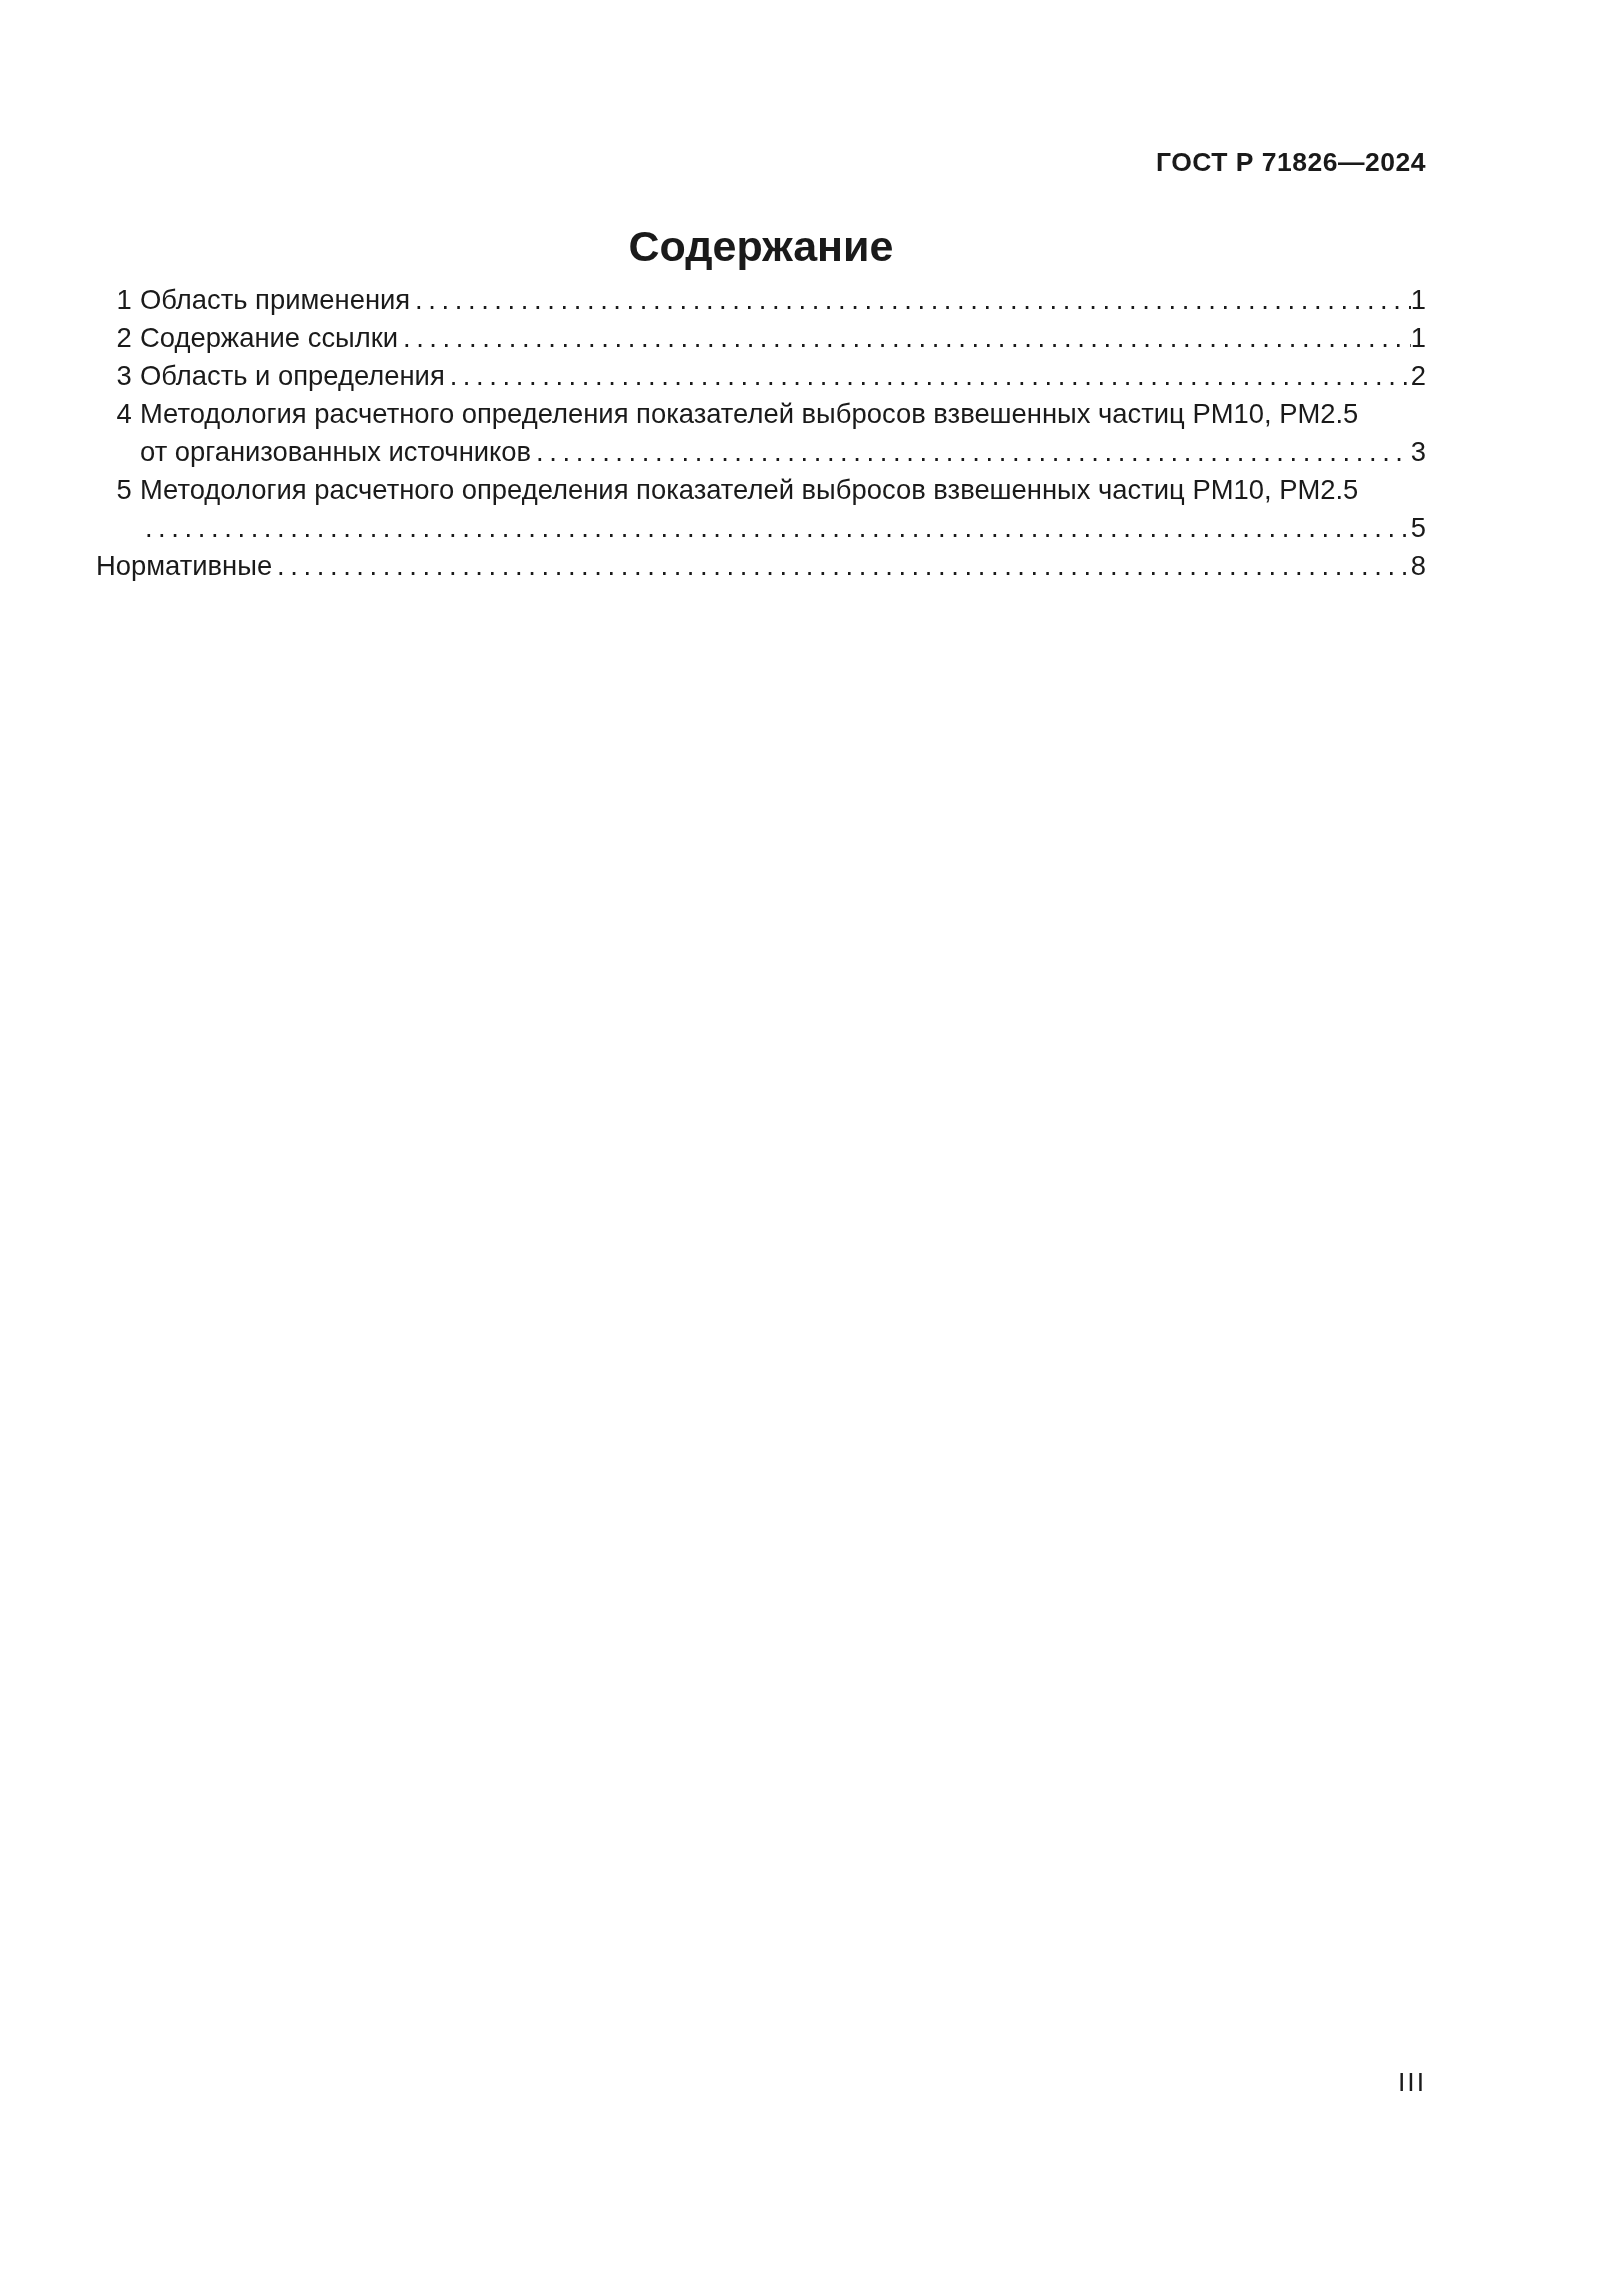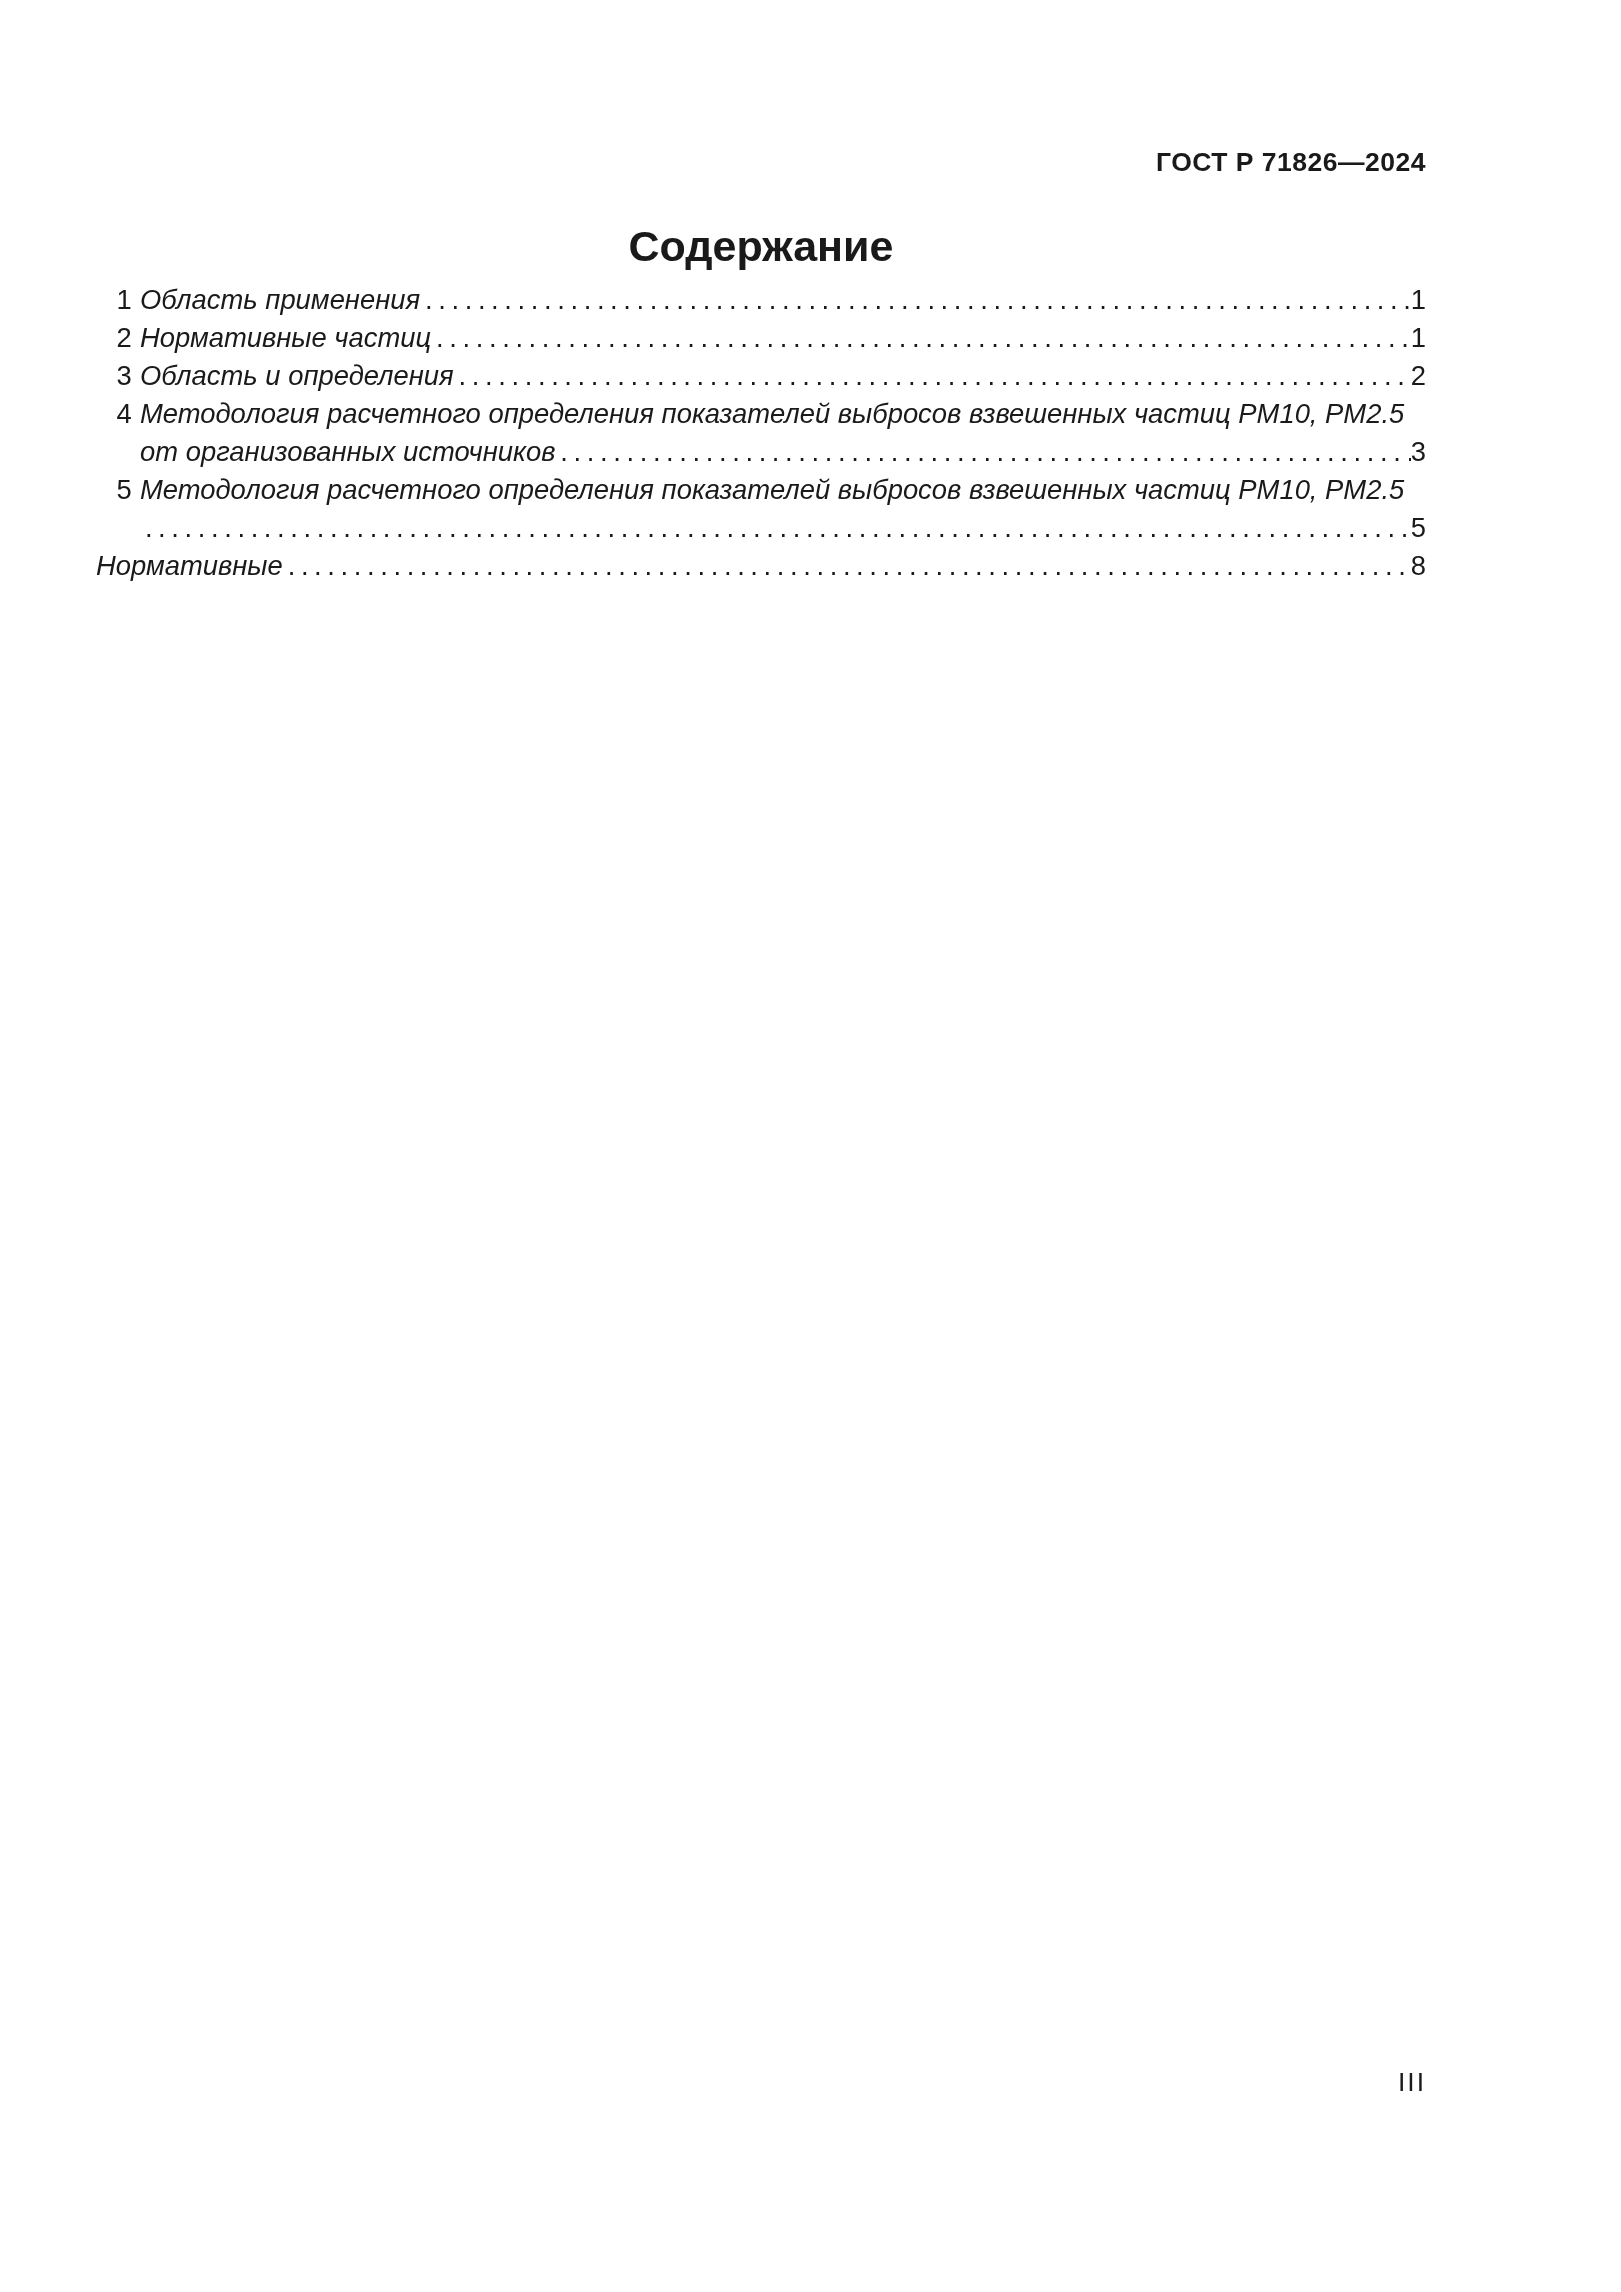--- a/index.html
+++ b/index.html
@@ -50,21 +50,21 @@
     display: flex;
     align-items: baseline;
     white-space: nowrap;
   }
   .num {
     flex: 0 0 44px;
     padding-left: 20.6px;
   }
   .no-num .text { padding-left: 0; }
   .cont { padding-left: 44px; text-align: center; }
-  .text { flex: 0 0 auto; font-style: italic; }
+  .text { flex: 0 0 auto; }
   .dots {
     flex: 1 1 auto;
     min-width: 0;
     overflow: hidden;
     white-space: nowrap;
     letter-spacing: -1px;
     margin-left: 4.9px;
   }
   .pagenum { flex: 0 0 auto; }
   .doc-footer {
@@ -91,21 +91,21 @@
 
     <div class="row">
       <span class="num">1</span>
       <span class="text">Область применения</span>
       <span class="dots">. . . . . . . . . . . . . . . . . . . . . . . . . . . . . . . . . . . . . . . . . . . . . . . . . . . . . . . . . . . . . . . . . . . . . . . . . . . . . . . . . . . . . . . . . . . . . . . . . . . . . . . . . . . . . . . . . . . . . . . . . . . . . . . . . . . . . . . . . . . . . . . . . . . . . . </span>
       <span class="pagenum">1</span>
     </div>
 
     <div class="row">
       <span class="num">2</span>
-      <span class="text">Нормативные частиц</span>
+      <span class="text">Содержание ссылки</span>
       <span class="dots">. . . . . . . . . . . . . . . . . . . . . . . . . . . . . . . . . . . . . . . . . . . . . . . . . . . . . . . . . . . . . . . . . . . . . . . . . . . . . . . . . . . . . . . . . . . . . . . . . . . . . . . . . . . . . . . . . . . . . . . . . . . . . . . . . . . . . . . . . . . . . . . . . . . . . . </span>
       <span class="pagenum">1</span>
     </div>
 
     <div class="row">
       <span class="num">3</span>
       <span class="text">Область и определения</span>
       <span class="dots">. . . . . . . . . . . . . . . . . . . . . . . . . . . . . . . . . . . . . . . . . . . . . . . . . . . . . . . . . . . . . . . . . . . . . . . . . . . . . . . . . . . . . . . . . . . . . . . . . . . . . . . . . . . . . . . . . . . . . . . . . . . . . . . . . . . . . . . . . . . . . . . . . . . . . . </span>
       <span class="pagenum">2</span>
     </div>

